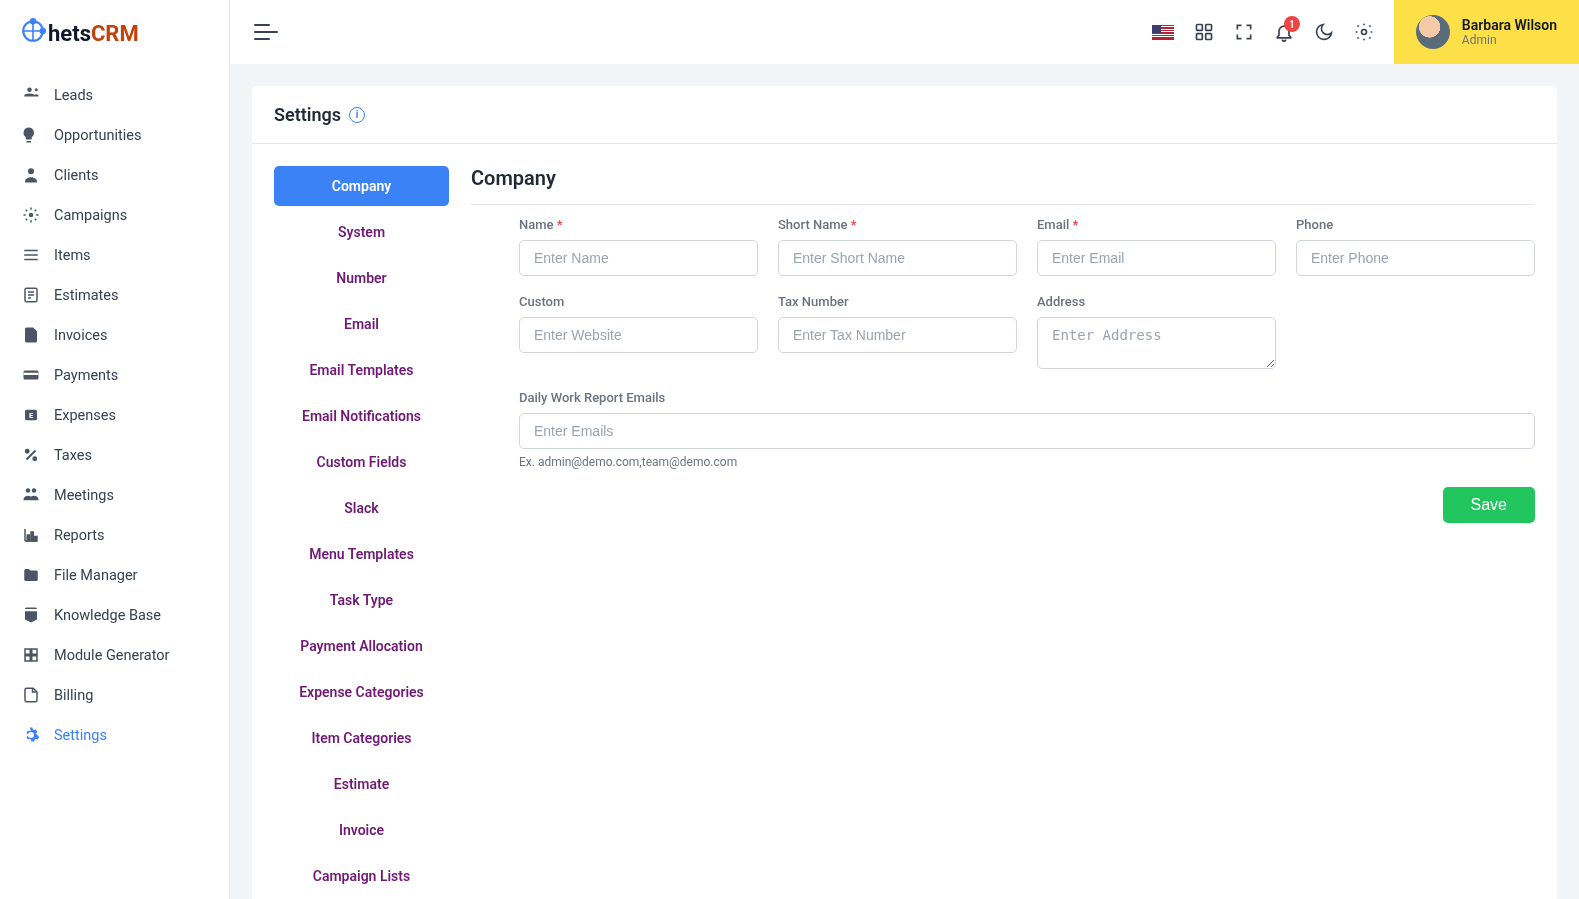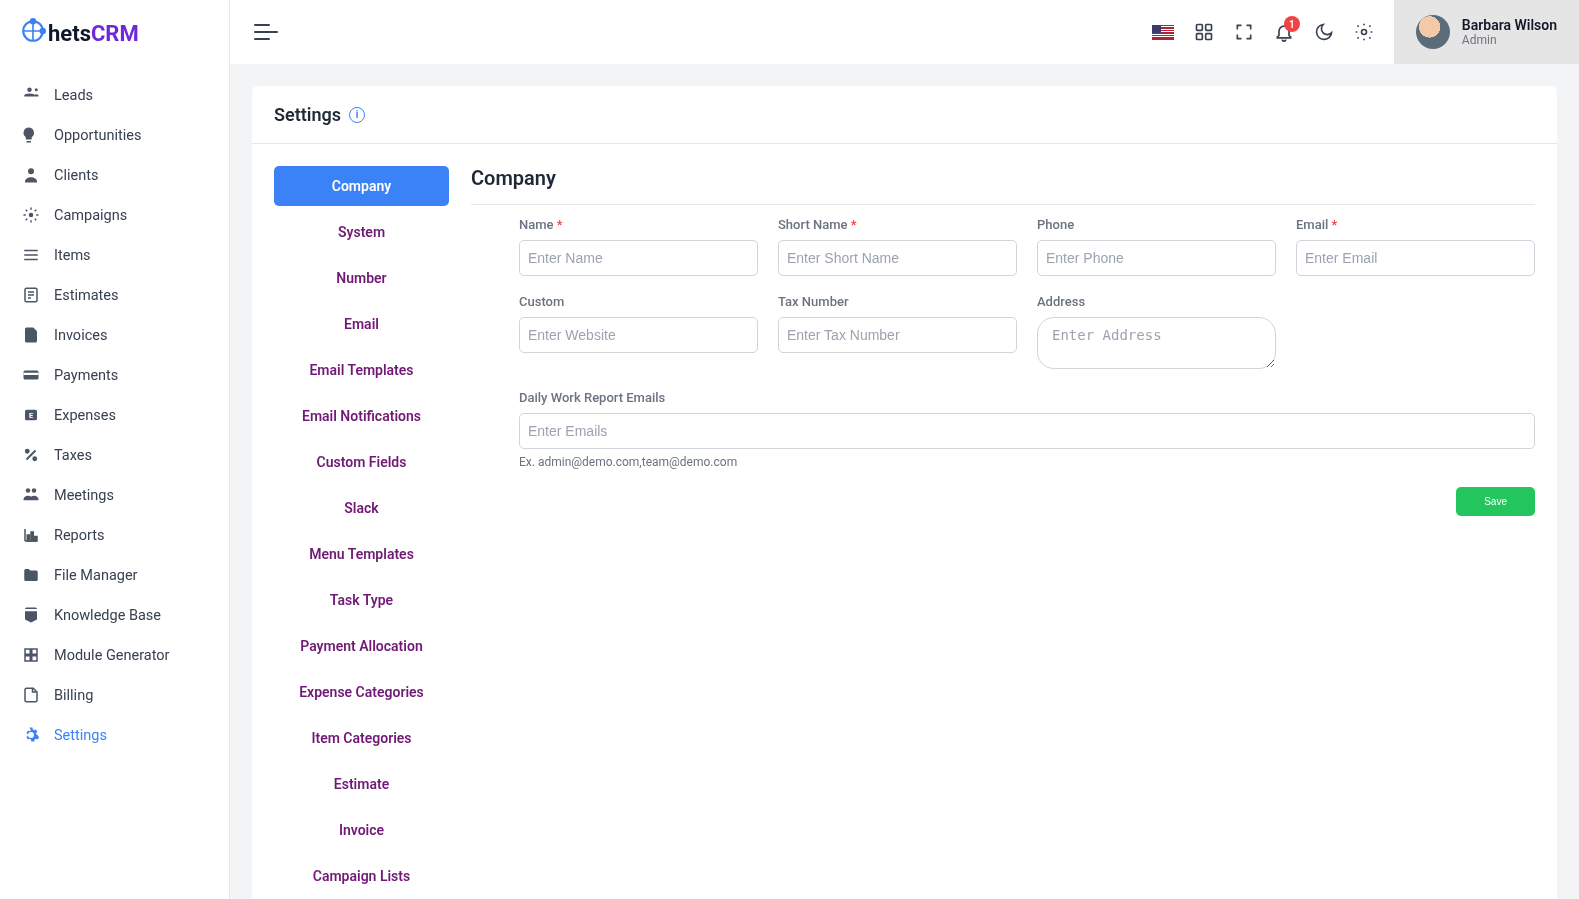--- a/index.html
+++ b/index.html
@@ -31,21 +31,21 @@
       font-weight: 700;
       color: #1e3a8a;
     }
     .logo-icon {
       margin-right: 2px;
     }
     .logo-text {
       color: #0f172a;
     }
     .logo-text-dark {
-      color: #6d28d9;
+      color: #c2410c;
     }
     .nav-list {
       list-style: none;
       padding: 8px 0;
     }
     .nav-item {
       display: flex;
       align-items: center;
       padding: 11px 22px;
       cursor: pointer;
@@ -134,21 +134,21 @@
       font-size: 10px;
       display: flex;
       align-items: center;
       justify-content: center;
       font-weight: 600;
     }
     .user-area {
       display: flex;
       align-items: center;
       padding: 10px 22px;
-      background: #e5e5e5;
+      background: #fde047;
       cursor: pointer;
       gap: 12px;
       height: 64px;
       justify-content: center;
     }
     .avatar {
       width: 34px;
       height: 34px;
       border-radius: 50%;
       background: radial-gradient(circle at 40% 35%, #f4c9a8 0%, #f4c9a8 35%, #5a6b7a 36%, #5a6b7a 100%);
@@ -252,35 +252,35 @@
       font-size: 13px;
       font-weight: 500;
       color: #6b7280;
       margin-bottom: 8px;
     }
     .form-label .required {
       color: #ef4444;
     }
     .form-input {
       width: 100%;
-      padding: 9px 8px;
+      padding: 9px 14px;
       border: 1px solid #d1d5db;
       border-radius: 5px;
       font-size: 14px;
       color: #374151;
       outline: none;
     }
     .form-input::placeholder {
       color: #9ca3af;
     }
     .form-textarea {
       width: 100%;
       padding: 9px 14px;
       border: 1px solid #d1d5db;
-      border-radius: 17px;
+      border-radius: 5px;
       font-size: 14px;
       color: #374151;
       outline: none;
       resize: both;
       min-height: 52px;
     }
     .form-textarea::placeholder {
       color: #9ca3af;
     }
     .form-hint {
@@ -291,21 +291,21 @@
     .form-actions {
       display: flex;
       justify-content: flex-end;
     }
     .btn-save {
       background: #22c55e;
       color: #fff;
       border: none;
       padding: 9px 28px;
       border-radius: 5px;
-      font-size: 10px;
+      font-size: 16px;
       font-weight: 500;
       cursor: pointer;
     }
     svg {
       width: 100%;
       height: 100%;
     }
   </style>
 </head>
 <body>
@@ -568,28 +568,28 @@
                 </label>
                 <input class="form-input" placeholder="Enter Name" style="">
               </div>
               <div class="form-group">
                 <label class="form-label">
                   <span>Short Name</span> <span class="required">*</span>
                 </label>
                 <input class="form-input" placeholder="Enter Short Name" style="">
               </div>
               <div class="form-group">
-                <label class="form-label">Phone</label>
-                <input class="form-input" placeholder="Enter Phone" style="">
-              </div>
-              <div class="form-group">
                 <label class="form-label">
                   <span>Email</span> <span class="required">*</span>
                 </label>
                 <input class="form-input" placeholder="Enter Email" style="">
+              </div>
+              <div class="form-group">
+                <label class="form-label">Phone</label>
+                <input class="form-input" placeholder="Enter Phone" style="">
               </div>
             </div>
 
             <div class="form-row">
               <div class="form-group">
                 <label class="form-label">Custom</label>
                 <input class="form-input" placeholder="Enter Website" style="">
               </div>
               <div class="form-group">
                 <label class="form-label">Tax Number</label>

